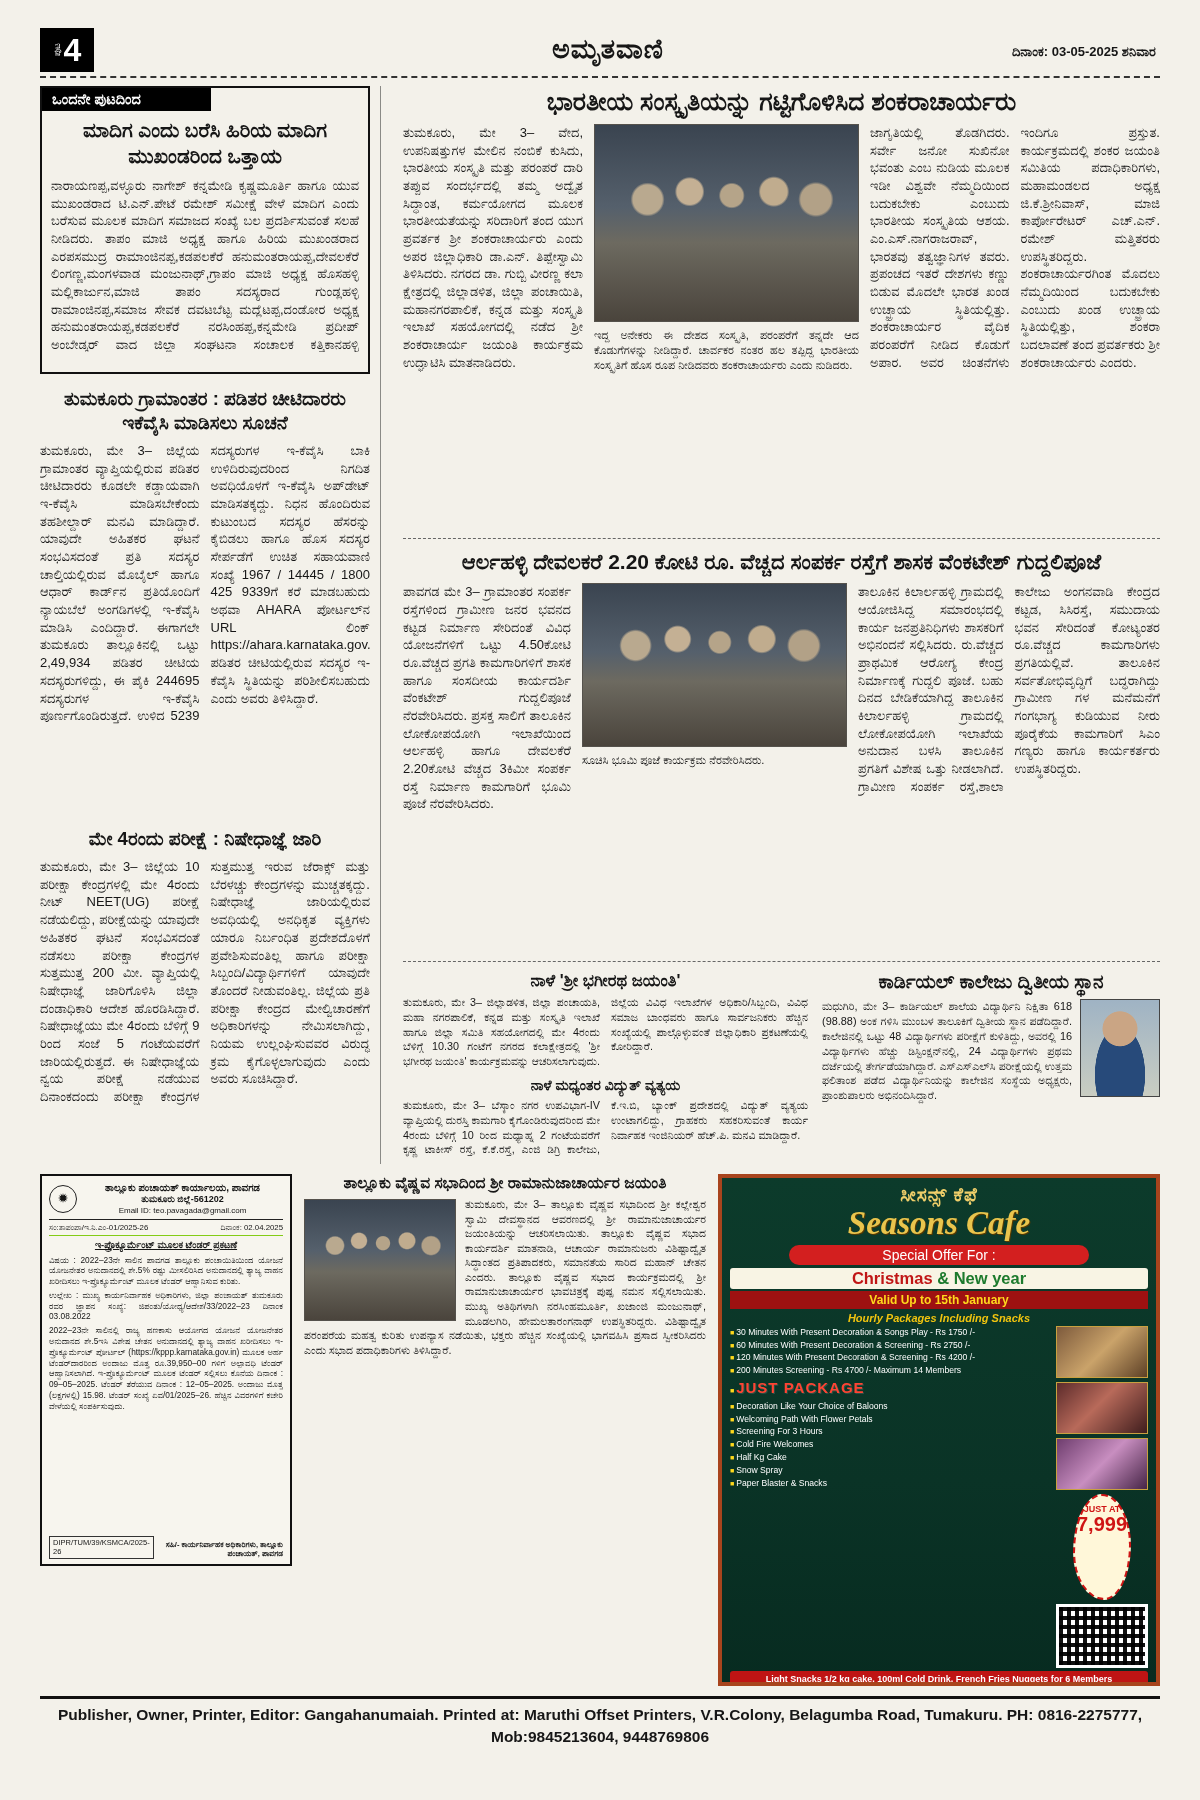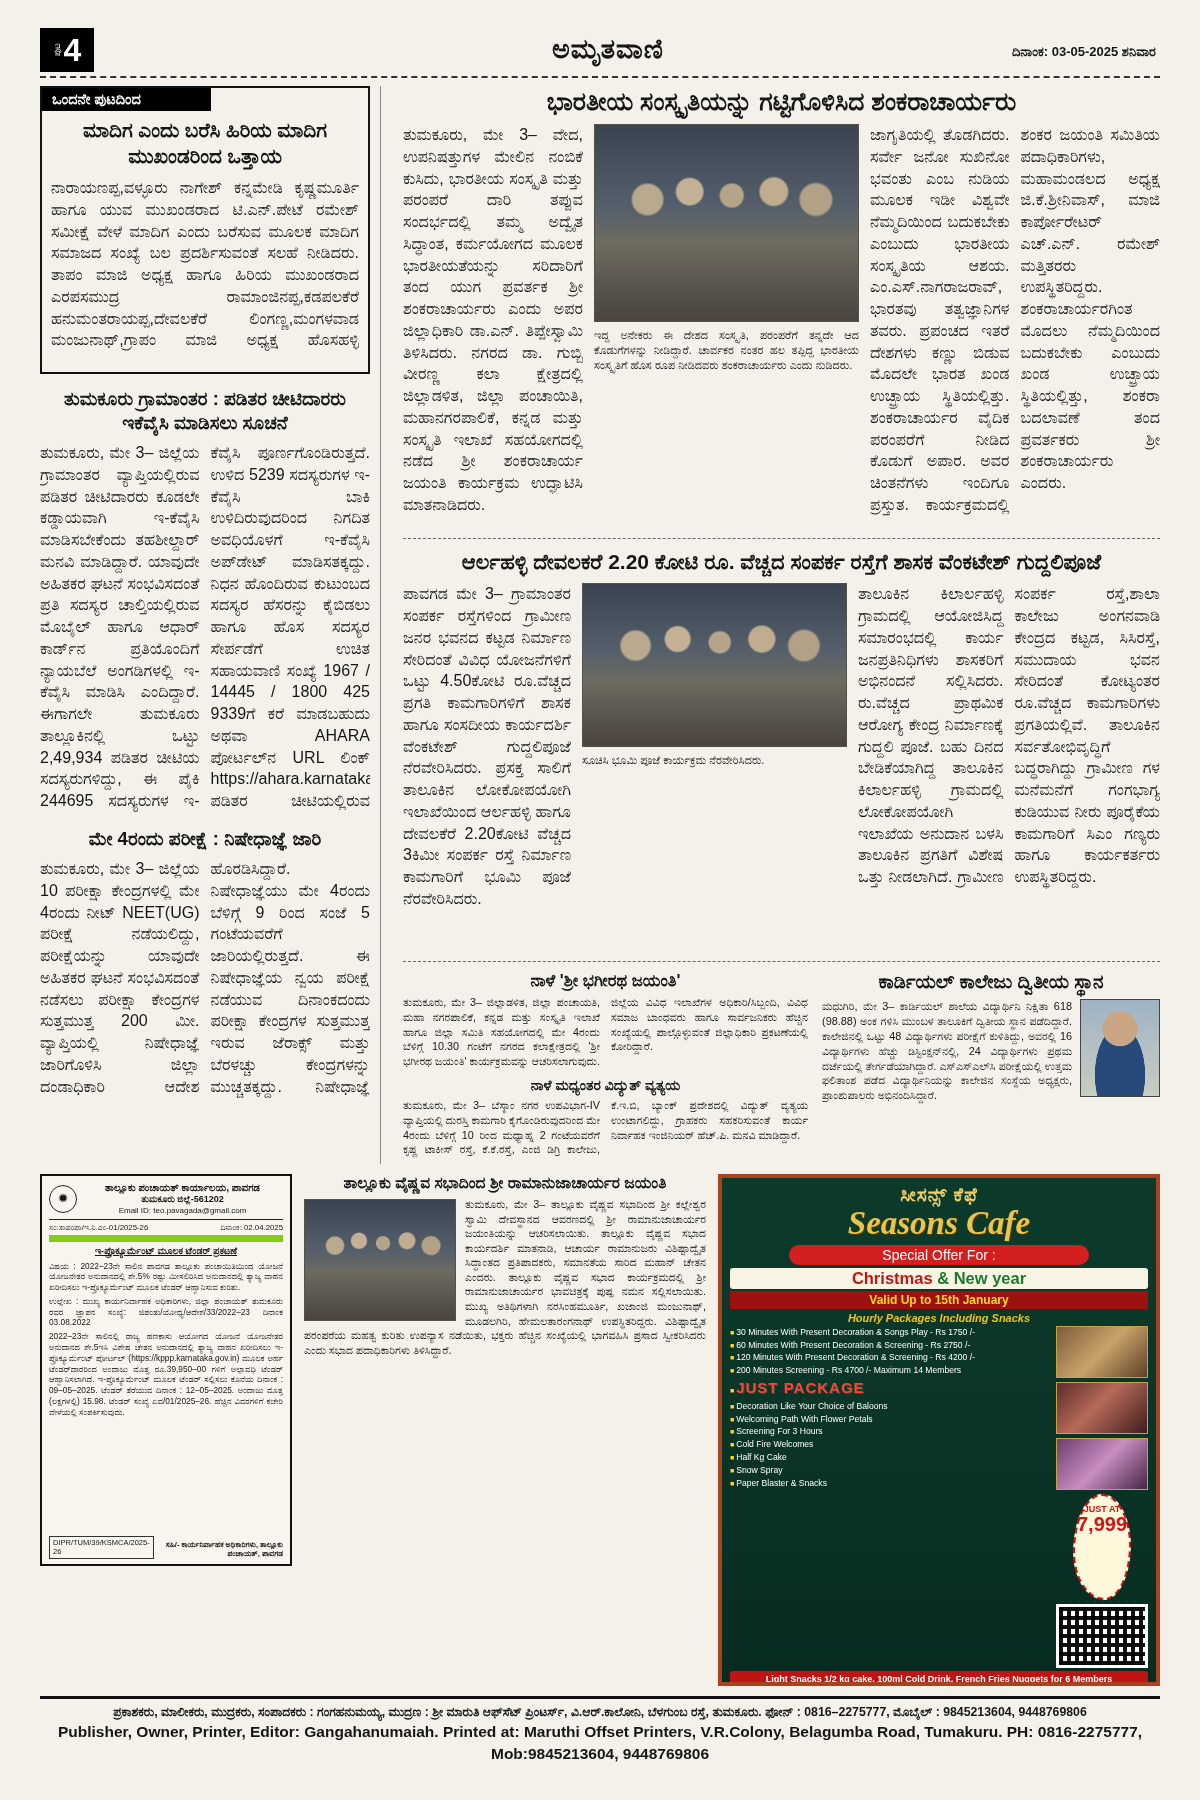--- a/index.html
+++ b/index.html
@@ -13,21 +13,21 @@
   .hdr-badge .pn{font-size:32px;font-weight:bold;line-height:1;}
   .hdr-mast{position:absolute;left:16px;right:0;top:8px;text-align:center;font-size:27px;font-weight:bold;letter-spacing:1px;}
   .hdr-date{position:absolute;right:4px;top:18px;font-size:13px;font-weight:bold;}
   .hdr-rule{border-bottom:2px dashed #333;margin-bottom:8px;}
 
   
   .topgrid{display:flex;gap:22px;height:1078px;overflow:hidden;}
   .leftcol{width:330px;flex:0 0 330px;border-right:1px solid #8a8a86;padding-right:10px;box-sizing:content-box;}
   .rightcol{flex:1;min-width:0;}
 
-  .bodytxt{font-size:16px;line-height:1.36;text-align:justify;}
+  .bodytxt{font-size:13px;line-height:1.36;text-align:justify;}
   .cols2{column-count:2;column-gap:11px;}
 
   
   .madiga{border:2px solid #111;padding:0 9px 6px 9px;height:288px;overflow:hidden;box-sizing:border-box;}
   .kicker{display:inline-block;background:#000;color:#fff;font-size:14.5px;font-weight:bold;padding:3px 10px;margin:0 0 4px -9px;min-width:55%;box-sizing:border-box;}
   .madiga h2{font-size:20px;line-height:1.3;text-align:center;margin:2px 0 8px 0;}
   .madiga .bodytxt{height:175px;overflow:hidden;}
 
   .sec-head{font-size:18.5px;line-height:1.3;text-align:center;font-weight:bold;margin:13px 0 7px 0;}
   .ekyc-body{height:372px;overflow:hidden;}
@@ -73,21 +73,21 @@
 
   
   .band{display:flex;gap:12px;margin-top:10px;height:512px;overflow:hidden;}
   .tender{flex:0 0 252px;border:2px solid #111;box-sizing:border-box;height:392px;padding:5px 7px;font-size:8.3px;line-height:1.3;text-align:justify;background:#f7f5ee;display:flex;flex-direction:column;}
   .t-head{display:flex;gap:5px;align-items:center;border-bottom:1px solid #222;padding-bottom:3px;margin-bottom:3px;}
   .t-emblem{flex:0 0 26px;height:26px;border-radius:50%;border:1.5px solid #222;display:flex;align-items:center;justify-content:center;font-size:14px;}
   .t-office{flex:1;text-align:center;}
   .t-office .l1{font-weight:bold;font-size:10px;}
   .t-office .l2{font-weight:bold;font-size:9px;}
   .t-office .l3{font-size:8px;}
-  .t-refrow{display:flex;justify-content:space-between;font-size:7.8px;border-bottom:7px solid #84cc16;padding-bottom:2px;margin-bottom:3px;}
+  .t-refrow{display:flex;justify-content:space-between;font-size:7.8px;border-bottom:1px solid #84cc16;padding-bottom:2px;margin-bottom:3px;}
   .t-title{font-weight:bold;text-align:center;font-size:9.5px;text-decoration:underline;margin-bottom:3px;}
   .t-body{flex:1;overflow:hidden;}
   .t-body p{margin:0 0 3px 0;}
   .t-foot{display:flex;justify-content:space-between;align-items:flex-end;font-size:7.5px;margin-top:3px;}
   .t-foot .sig{text-align:right;font-weight:bold;}
   .dipr{border:1px solid #333;padding:1px 3px;}
 
   .vaish{flex:0 0 402px;overflow:hidden;}
   .vaish h3{font-size:15.5px;text-align:center;margin:0 0 5px 0;}
   .v-wrap{font-size:10.8px;line-height:1.35;text-align:justify;}
@@ -274,17 +274,16 @@
           </div>
           <div class="qr"></div>
         </div>
       </div>
       <div class="ad-snack">Light Snacks 1/2 kg cake, 100ml Cold Drink, French Fries Nuggets for 6 Members</div>
 
     </section>
   </div>
 
   <div class="pfoot">
-    <div class="kn">ಪ್ರಕಾಶಕರು, ಮಾಲೀಕರು, ಮುದ್ರಕರು, ಸಂಪಾದಕರು : ಗಂಗಹನುಮಯ್ಯ, ಮುದ್ರಣ : ಶ್ರೀ ಮಾರುತಿ ಆಫ್‌ಸೆಟ್ ಪ್ರಿಂಟರ್ಸ್, ವಿ.ಆರ್.ಕಾಲೋನಿ, ಬೆಳಗುಂಬ ರಸ್ತೆ, ತುಮಕೂರು. ಫೋನ್ : 0816–2275777, ಮೊಬೈಲ್ : 9845213604, 9448769806</div>
     <div class="en">Publisher, Owner, Printer, Editor: Gangahanumaiah. Printed at: Maruthi Offset Printers, V.R.Colony, Belagumba Road, Tumakuru. PH: 0816-2275777, Mob:9845213604, 9448769806</div>
   </div>
 
 </div>
 
 </body></html>

